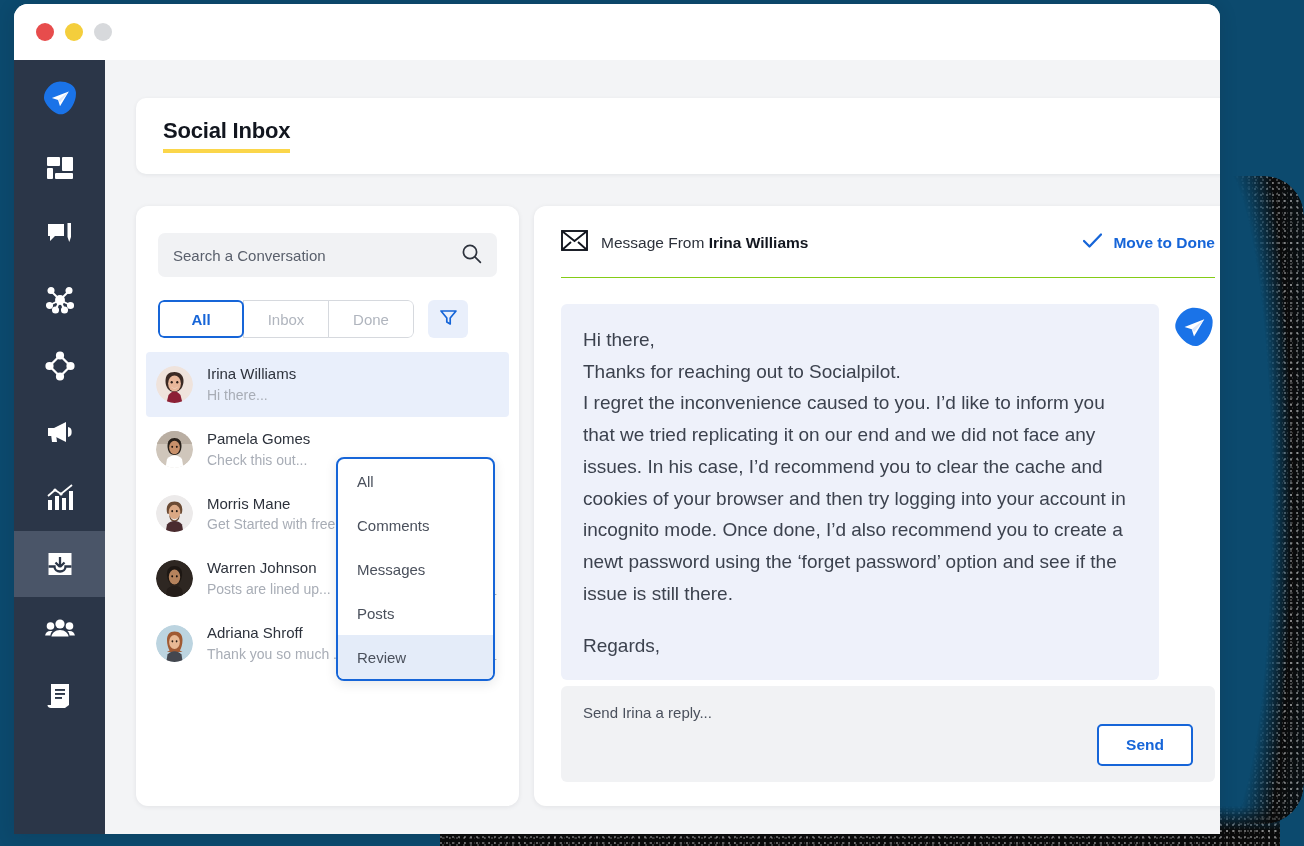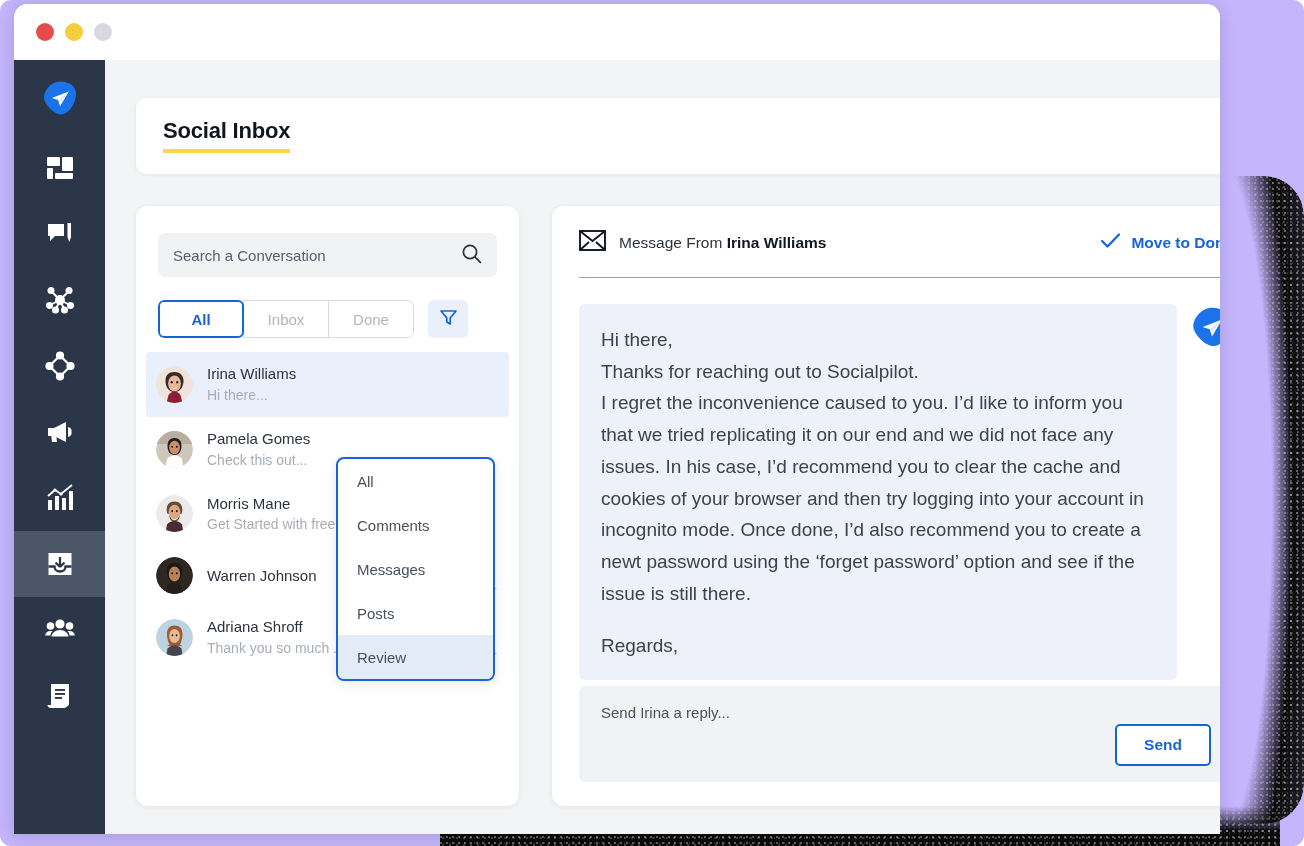--- a/index.html
+++ b/index.html
@@ -7,22 +7,21 @@
   html, body {
     width: 1304px; height: 846px;
     background: #ffffff;
     font-family: "Liberation Sans", sans-serif;
     overflow: hidden;
   }
 
   #app-root {
     position: relative;
     width: 1304px; height: 846px;
-    background: #c4b5fd;
-    border-radius: 11px;
+    background: #0c4a6e;
   }
 
   
   .noise-shadow {
     position: absolute;
     z-index: 0;
     background-color: #0a0a0a;
     background-image:
       radial-gradient(circle at 1px 1px, rgba(255,255,255,.55) 0.6px, transparent 0.9px),
       radial-gradient(circle at 3px 4px, rgba(255,255,255,.35) 0.6px, transparent 0.9px),
@@ -100,21 +99,21 @@
     box-shadow: 0 1px 4px rgba(20,25,40,.07);
   }
   .page-title {
     font-size: 22px; font-weight: bold; color: #12161f;
     letter-spacing: -.2px;
     padding-bottom: 6px;
     border-bottom: 4px solid #fbd64a;
     line-height: 1.1;
   }
 
-  .columns { display: flex; gap: 33px; margin-top: 32px; }
+  .columns { display: flex; gap: 15px; margin-top: 32px; }
 
   
   .conv-panel {
     width: 383px;
     background: #ffffff;
     border-radius: 12px;
     box-shadow: 0 1px 5px rgba(20,25,40,.08);
     padding: 27px 22px 24px 22px;
     height: 600px;
     position: relative;
@@ -530,20 +529,21 @@
                     <path d="M18.5 6c5 0 7.6 3 7.6 8s-2.6 11-7.6 11-7.6-6-7.6-11 2.6-8 7.6-8z" fill="#1d1713"></path>
                     <ellipse cx="18.5" cy="17" rx="5.7" ry="7.4" fill="#b5825c"></ellipse>
                     <path d="M13.3 20.5c1 3.8 3.1 5.6 5.2 5.6s4.2-1.8 5.2-5.6c.3 3.8-1.8 7-5.2 7s-5.5-3.2-5.2-7z" fill="#2b211a"></path>
                     <path d="M11 29c2.3-2.3 4.9-3.3 7.5-3.3s5.2 1 7.5 3.3l1.2 8H9.8z" fill="#241d19"></path>
                     <ellipse cx="16.2" cy="16.3" rx=".95" ry="1.1" fill="#120d0a"></ellipse>
                     <ellipse cx="20.8" cy="16.3" rx=".95" ry="1.1" fill="#120d0a"></ellipse>
                   </svg>
                 </div>
                 <div class="conv-text">
                   <div class="conv-name">Warren Johnson</div>
+                  <div class="conv-preview">Posts are lined up...</div>
                 </div>
                 <div class="conv-date">Jun 01</div>
               </div>
 
               <div class="conv-item">
                 <div class="avatar">
                   <svg width="37" height="37" viewBox="0 0 37 37">
                     <circle cx="18.5" cy="18.5" r="18.5" fill="#bcd4e0"></circle>
                     <path d="M18.5 6.5c5.4 0 8 3.4 8 8.6 0 4.4-1.2 8.4-2.6 10.4l2.6 1.5H11l2.6-1.5c-1.4-2-2.6-6-2.6-10.4 0-5.2 2.6-8.6 7.5-8.6z" fill="#a05a33"></path>
                     <ellipse cx="18.5" cy="17" rx="5.4" ry="6.9" fill="#e8b995"></ellipse>

